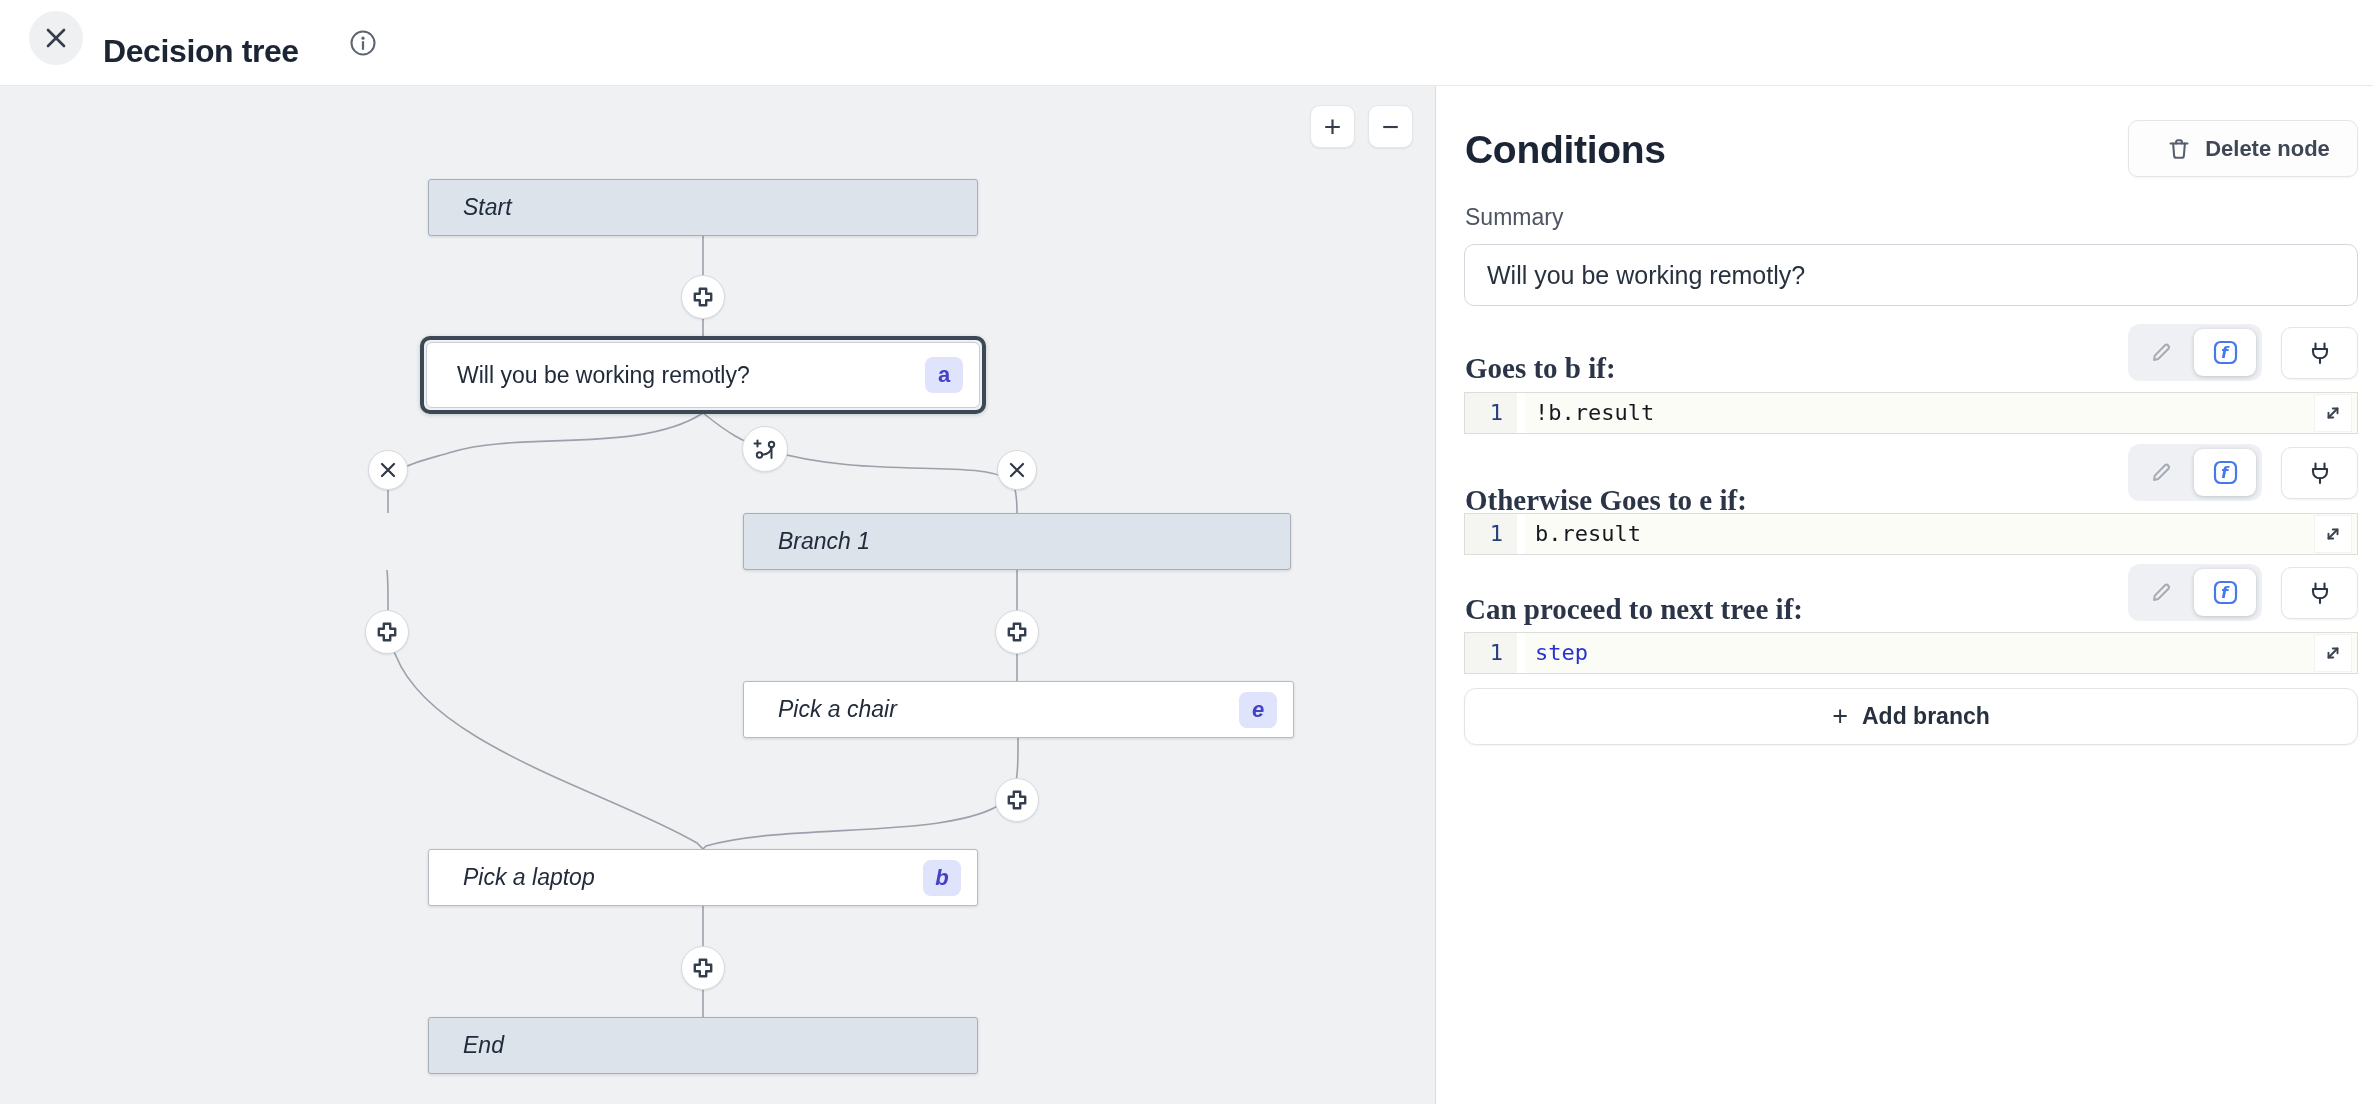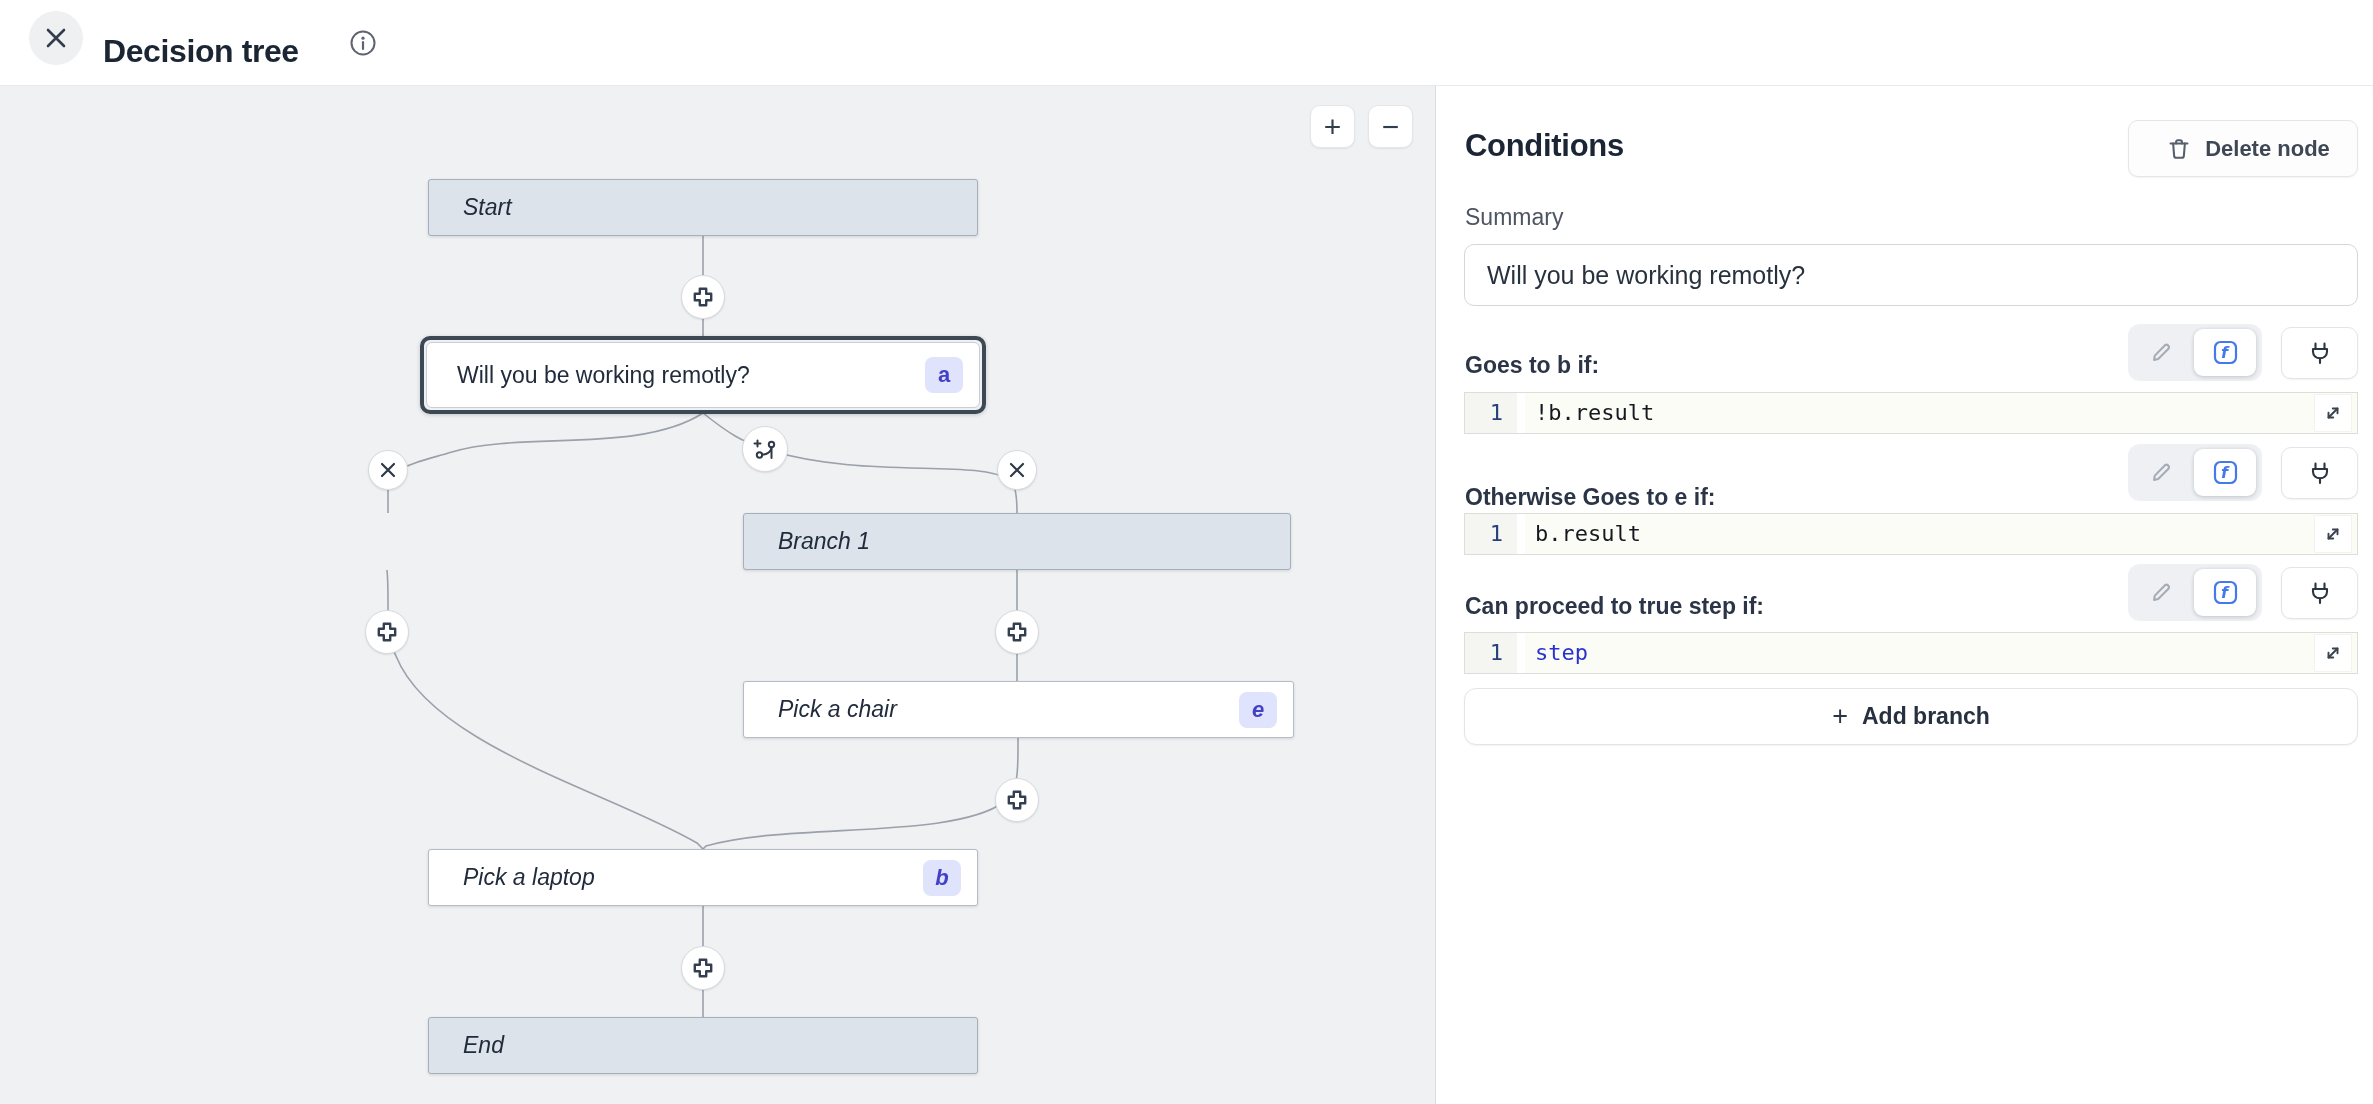--- a/index.html
+++ b/index.html
@@ -40,33 +40,33 @@
            justify-content:center; }
   .connector { position:absolute; z-index:3; background:#fff; border:1px solid #d7dade;
                border-radius:50%; display:flex; align-items:center; justify-content:center;
                box-shadow:0 1px 2px rgba(0,0,0,.10); cursor:pointer; }
   .zoom-btn { position:absolute; z-index:4; width:45px; height:43px; background:#fff;
               border:1px solid #e4e6e9; border-radius:10px; box-shadow:0 1px 2px rgba(0,0,0,.07);
               display:flex; align-items:center; justify-content:center; font-size:30px;
               color:#333e4d; cursor:pointer; font-weight:400; }
 
   
-  .panel-title { position:absolute; left:29px; top:42px; font-size:31px; font-weight:700;
+  .panel-title { position:absolute; left:29px; top:42px; font-size:39px; font-weight:700;
                  color:#1b2536; letter-spacing:-0.3px; }
   .delete-btn { position:absolute; left:692px; top:34px; width:230px; height:57px;
                 background:#fdfdfe; border:1.5px solid #e3e5e9; border-radius:10px;
                 display:flex; align-items:center; justify-content:center; gap:13px;
                 font-size:22px; font-weight:700; color:#3f4754;
                 box-shadow:0 1px 2px rgba(0,0,0,.05); cursor:pointer;padding-left:10px; }
   .summary-label { position:absolute; left:29px; top:118px; font-size:23px; color:#4d5563; }
   .summary-input { position:absolute; left:28px; top:158px; width:894px; height:62px;
                    border:1.5px solid #d3d7dd; border-radius:10px; background:#fff;
                    font-size:25px; color:#28323f; padding:0 22px;
                    font-family:"Liberation Sans", sans-serif; outline:none; }
-  .cond-label { position:absolute; left:29px; font-size:23px; font-weight:700; color:#2b3547; }
+  .cond-label { position:absolute; left:29px; font-size:29px; font-weight:700; color:#2b3547;font-family:Liberation Serif, serif; }
   .icon-cluster { position:absolute; left:692px; width:230px; height:57px; display:flex;
                   align-items:center; gap:19px; }
   .seg-pill { width:134px; height:57px; background:#eef0f3; border-radius:12px;
               display:flex; align-items:center; }
   .seg-pencil { width:66px; height:57px; display:flex; align-items:center;
                 justify-content:center; cursor:pointer; }
   .seg-fx { width:62px; height:47px; background:#fff; border-radius:9px;
             box-shadow:0 1px 4px rgba(20,30,50,.22); display:flex; align-items:center;
             justify-content:center; margin-right:3px; cursor:pointer; }
   .plug-btn { width:77px; height:52px; background:#fff; border:1px solid #e3e5e9;
@@ -299,21 +299,21 @@
         <svg width="24" height="24" viewBox="0 0 24 24">
           <g stroke="#39424e" stroke-width="1.9" fill="none" stroke-linecap="round" stroke-linejoin="round">
             <path d="M7.5,16.5 L16.5,7.5"></path>
               <path d="M11.8,7.5 H16.5 V12.2"></path>
               <path d="M12.2,16.5 H7.5 V11.8"></path>
           </g>
         </svg>
       </button>
     </div>
 
-    <div class="cond-label" style="top:507px;">Can proceed to true step if:</div>
+    <div class="cond-label" style="top:507px;">Can proceed to next tree if:</div>
     <div class="icon-cluster" style="top:478px;">
       <div class="seg-pill">
         <span class="seg-pencil">
           <svg width="26" height="26" viewBox="0 0 24 24">
             <path d="M5.6,18.4 L9.4,17.5 L18.9,8 A2.3,2.3 0 0 0 15.7,4.8 L6.3,14.4 Z" stroke="#a6acb6" stroke-width="1.9" fill="none" stroke-linejoin="round"></path>
           </svg>
         </span>
         <span class="seg-fx">
           <svg width="27" height="27" viewBox="-13.5 -13.5 27 27">
             <rect x="-10.5" y="-10.5" width="21" height="21" rx="5.5" stroke="#4479ec" stroke-width="2.2" fill="none"></rect>

